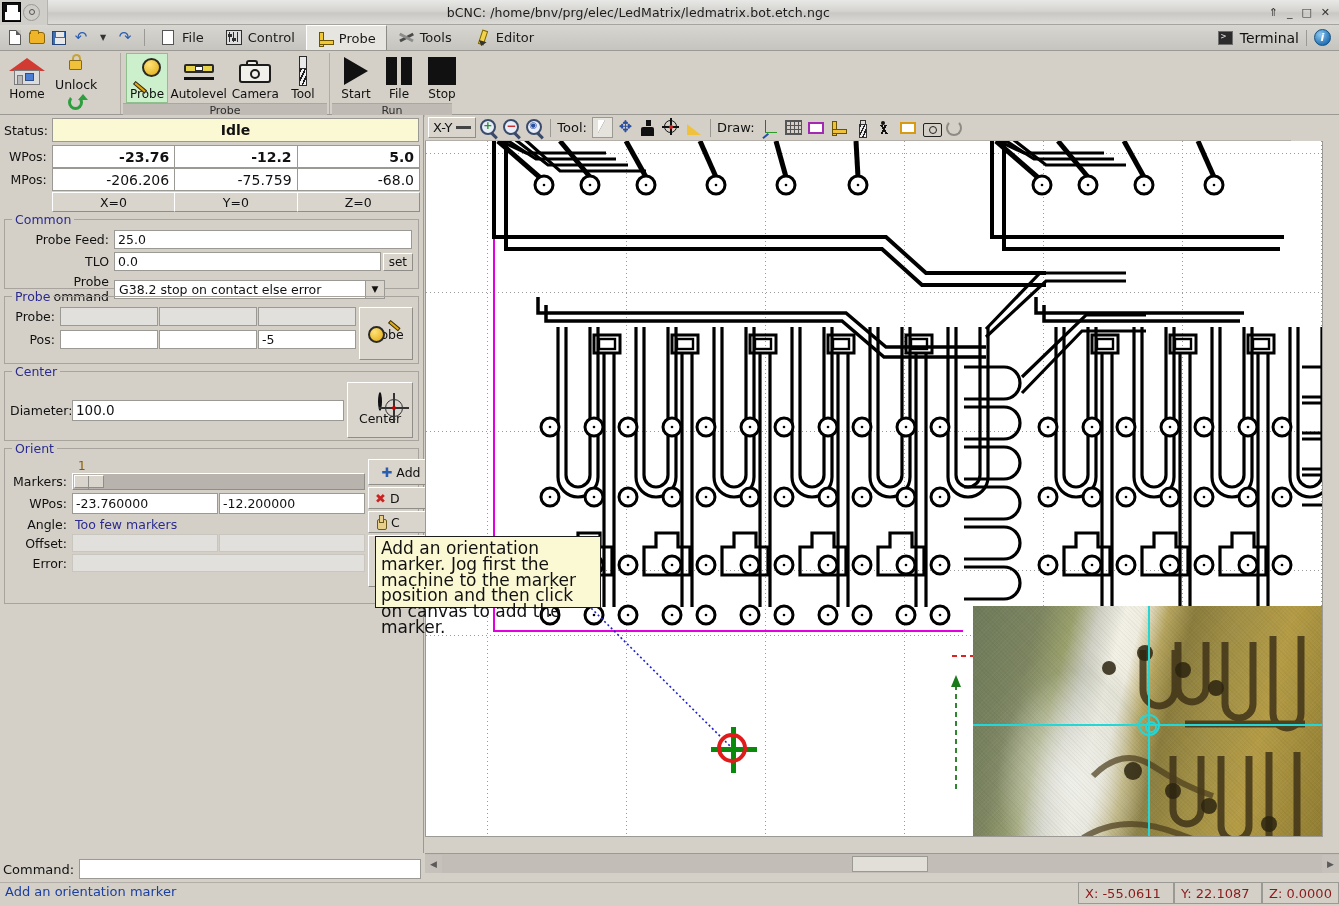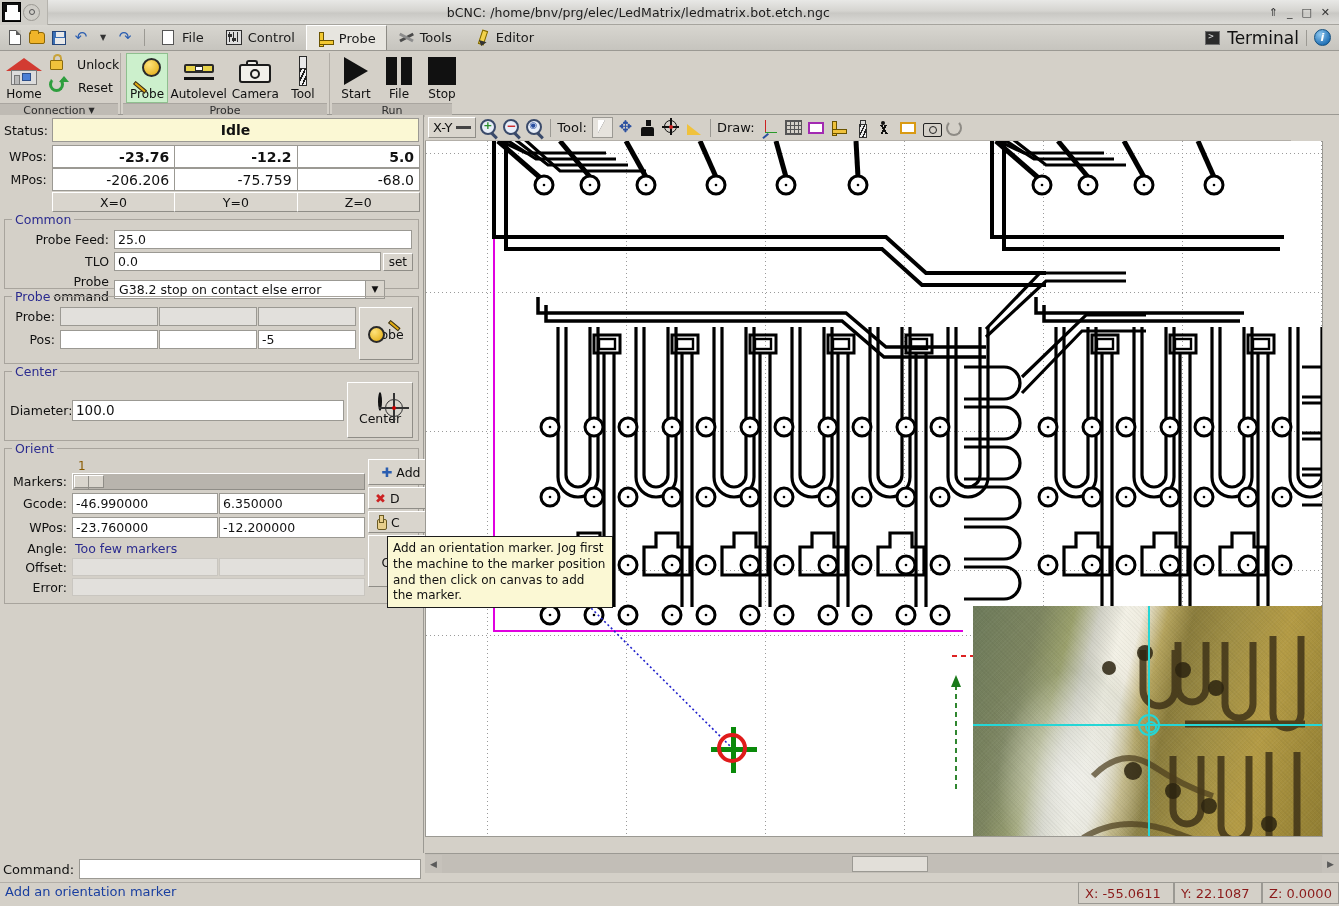--- a/index.html
+++ b/index.html
@@ -122,21 +122,21 @@
     display: flex; align-items: center; justify-content: center; gap: 3px;
   }
   .rbtn {
     display: flex; flex-direction: column; align-items: center; justify-content: flex-start;
     padding: 2px 5px 1px 5px; min-width: 42px; cursor: default; border: 1px solid transparent;
   }
   .rbtn.sel { background: #ccf0cc; border: 1px solid #8fbf8f; }
   .rbtn .lbl { font-size: 12px; color: #101010; margin-top: 1px; }
   .rbtn .glyph { height: 30px; display: flex; align-items: center; justify-content: center; }
   .rstack { display: flex; flex-direction: column; gap: 1px; }
-  .rbtn-h { display: flex; align-items: center; gap: 12px; padding: 1px 3px; cursor: default; }
+  .rbtn-h { display: flex; flex-direction: column; align-items: center; gap: 3px; padding: 1px 3px; cursor: default; }
   .rbtn-h .lbl { font-size: 12.5px; color: #101010; }
   .rsep { width: 1px; align-self: stretch; background: #b0aca5; margin: 2px 2px 0 2px; }
 
   
   .gi { position: relative; display: inline-block; }
   .gi-home { width: 36px; height: 30px; }
   .gi-home .roof { position:absolute; left:0; top:2px; width:0; height:0; border-left:18px solid transparent; border-right:18px solid transparent; border-bottom:13px solid #d23b32; }
   .gi-home .body { position:absolute; left:5px; top:14px; width:26px; height:15px; background:#dcdcdc; border:1px solid #7a7a7a; }
   .gi-home .win { position:absolute; left:16px; top:17px; width:9px; height:8px; background:#4b7fd6; border:1px solid #2d4f8a; }
   .gi-home .door { position:absolute; left:8px; top:19px; width:6px; height:10px; background:#b8b8b8; border:1px solid #777; }
@@ -389,23 +389,23 @@
     position: absolute; left: 0; top: 882px; width: 1339px; height: 24px;
     background: #d4d0c8; border-top: 1px solid #b3afa8;
   }
   .coordbox {
     position: absolute; top: 882px; height: 22px; border: 1px solid #9b9993;
     background: #d4d0c8; color: #8b1a1a; font-size: 13px;
     display: flex; align-items: center; padding: 0 6px;
   }
   
   .tooltip {
-    position: absolute; left: 387px; top: 536px; width: 226px; height: 72px;
+    position: absolute; left: 375px; top: 536px; width: 226px; height: 72px;
     background: #fbf8d4; border: 1px solid #1c1c1c; color: #111;
-    font-size: 12px; line-height: 15.8px; padding: 4px 5px; z-index: 50;
+    font-size: 17px; line-height: 15.8px; padding: 4px 5px; z-index: 50;
   }
 </style>
 </head>
 <body>
 
 <div id="app">
 
   <div class="titlebar">
     <div class="tb-appicon">
       <div class="tb-icon-doc"></div>
@@ -459,21 +459,21 @@
       <span class="tabicon ic-tools"></span>
       <span>Tools</span>
     </div>
     <div class="tab">
       <span class="tabicon ic-editor"></span>
       <span>Editor</span>
     </div>
 
     <div class="mr-right">
       <div class="term-ico"></div>
-      <span style="font-size:17px;color:#111">Terminal</span>
+      <span style="font-size:14px;color:#111">Terminal</span>
       <div class="vsepx"></div>
       <div class="info-ico">i</div>
     </div>
   </div>
 
   <div class="ribbon">
 
     <div class="rgroup" style="width:118px">
       <div class="rgroup-items">
         <div class="rbtn">
@@ -676,25 +676,20 @@
       <div style="display:flex;gap:3px">
         <div style="flex:1">
           <div style="display:flex;align-items:flex-end;margin-bottom:3px">
             <div class="lbl-r" style="width:62px;padding-bottom:1px">Markers:</div>
             <div style="flex:1">
               <div style="font-size:12px;color:#8a5a00;padding-left:6px;height:14px">1</div>
               <div class="slider-track">
                   <div class="slider-thumb"></div>
                 </div>
             </div>
-          </div>
-          <div class="row" style="margin-bottom:3px">
-            <div class="lbl-r" style="width:62px">Gcode:</div>
-            <div class="inp" style="width:146px;height:21px;margin-right:1px">-46.990000</div>
-            <div class="inp" style="width:146px;height:21px">6.350000</div>
           </div>
           <div class="row" style="margin-bottom:3px">
             <div class="lbl-r" style="width:62px">WPos:</div>
             <div class="inp" style="width:146px;height:21px;margin-right:1px">-23.760000</div>
             <div class="inp" style="width:146px;height:21px">-12.200000</div>
           </div>
           <div class="row" style="margin-bottom:2px">
             <div class="lbl-r" style="width:62px">Angle:</div>
             <div class="bluetxt" style="padding-left:3px">Too few markers</div>
           </div>

